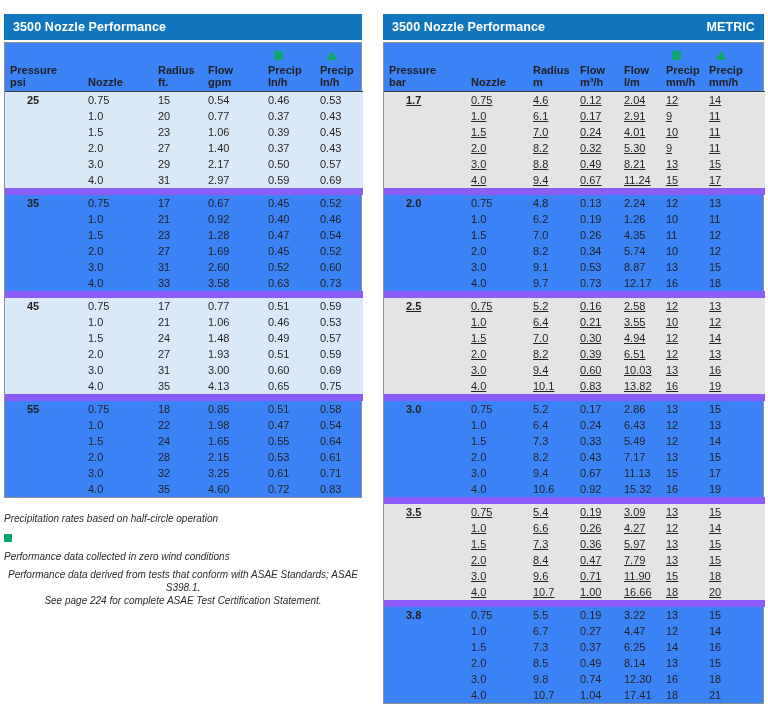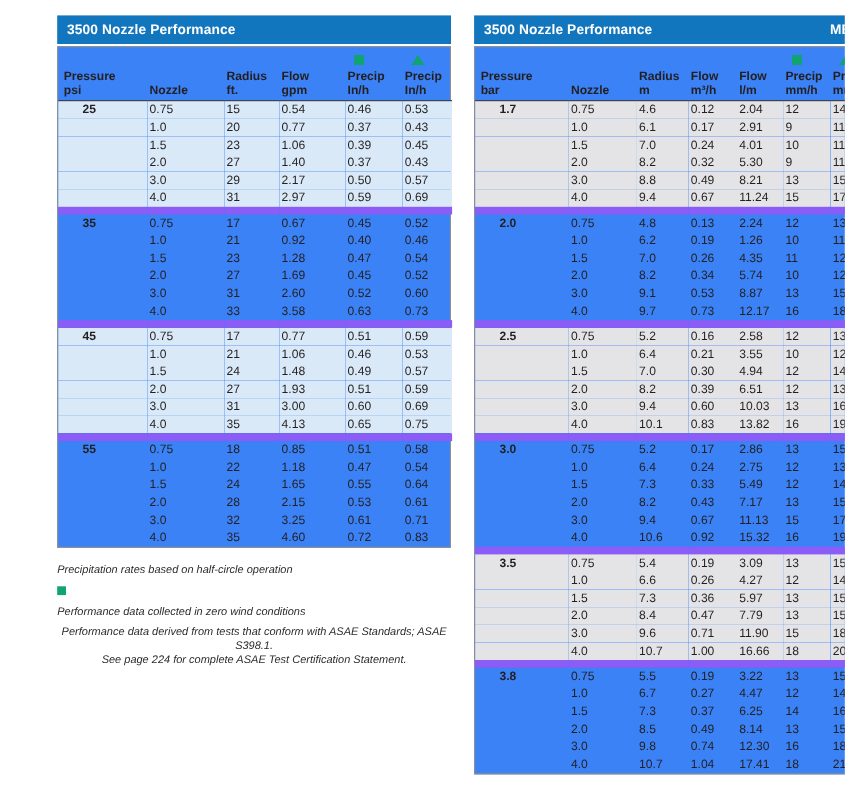--- a/index.html
+++ b/index.html
@@ -3,21 +3,21 @@
 <meta charset="utf-8">
 <style>
   html,body{margin:0;padding:0;background:#ffffff;}
   body{
     width:768px;height:714px;
     font-family:"Liberation Sans",sans-serif;
     color:#231f20;
     position:relative;
     -webkit-font-smoothing:antialiased;
   }
-  .page{position:relative;width:683px;height:714px;background:#fff;margin-left:48px;}
+  .page{position:relative;width:683px;height:714px;background:#fff;}
   .col{position:absolute;top:14px;}
   .col-left{left:4px;width:358px;}
   .col-right{left:383px;width:381px;}
 
   .bar{
     background:#1176bd;color:#fff;font-weight:bold;font-size:12.5px;
     height:26px;box-sizing:border-box;padding:6px 9px 0 9px;
     display:flex;justify-content:space-between;align-items:flex-start;
     letter-spacing:.1px;
   }
@@ -29,21 +29,21 @@
     height:48px;box-sizing:border-box;line-height:12px;
   }
   thead th:first-child{padding-left:5px;}
   td{
     height:16px;line-height:16px;padding:0 0 0 2px;
     vertical-align:top;white-space:nowrap;overflow:hidden;
   }
   td:first-child{padding-left:22px;font-weight:bold;}
   tbody + tbody{border-top:7px solid #8b5cf6;}
   tbody.shaded-blue{background:#d9e9f7;}
-  tbody.shaded-gray{background:#e4e4e6;}
+  tbody.shaded-gray{background:#e4e4e6;text-decoration:underline;}
 
   .hicon{height:13px;line-height:13px;margin-bottom:1px;padding-left:6px;}
   .sq{display:inline-block;width:9px;height:9px;background:#10a470;}
   .tri{
     display:inline-block;width:0;height:0;
     border-left:6px solid transparent;border-right:6px solid transparent;
     border-bottom:9px solid #10a470;
   }
 
   .footnotes{margin-top:14px;font-size:10px;font-style:italic;color:#2b2b2b;line-height:13px;}
@@ -257,21 +257,21 @@
               <td>0.75</td>
               <td>18</td>
               <td>0.85</td>
               <td>0.51</td>
               <td>0.58</td>
             </tr>
             <tr>
               <td></td>
               <td>1.0</td>
               <td>22</td>
-              <td>1.18</td>
+              <td>1.98</td>
               <td>0.47</td>
               <td>0.54</td>
             </tr>
             <tr>
               <td></td>
               <td>1.5</td>
               <td>24</td>
               <td>1.65</td>
               <td>0.55</td>
               <td>0.64</td>
@@ -537,21 +537,21 @@
               <td>0.17</td>
               <td>2.86</td>
               <td>13</td>
               <td>15</td>
             </tr>
             <tr>
               <td></td>
               <td>1.0</td>
               <td>6.4</td>
               <td>0.24</td>
-              <td>2.75</td>
+              <td>6.43</td>
               <td>12</td>
               <td>13</td>
             </tr>
             <tr>
               <td></td>
               <td>1.5</td>
               <td>7.3</td>
               <td>0.33</td>
               <td>5.49</td>
               <td>12</td>

